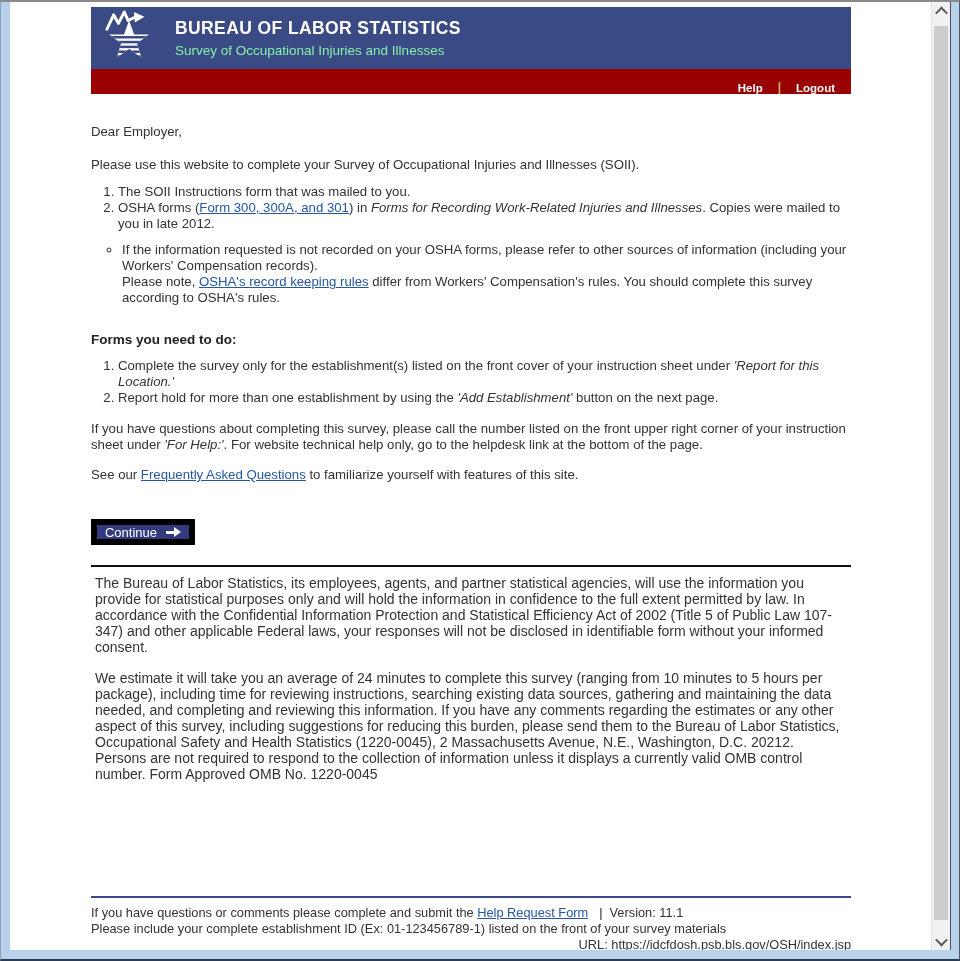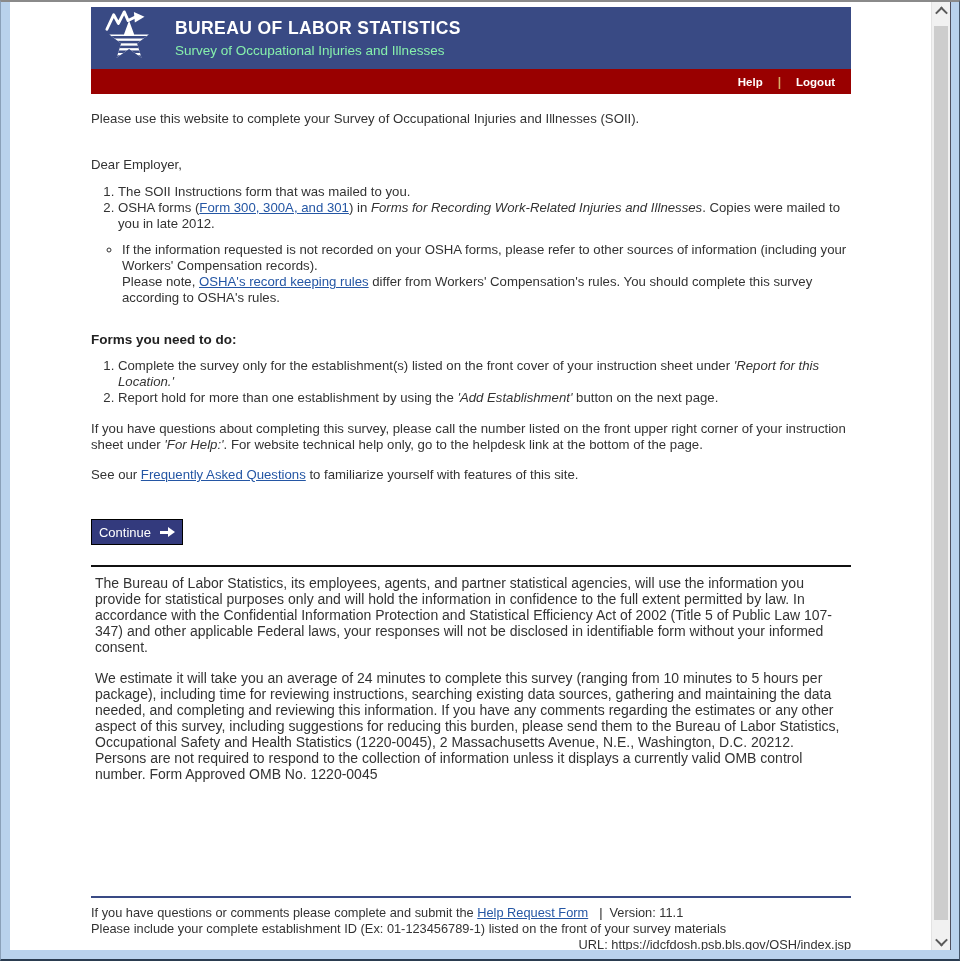--- a/index.html
+++ b/index.html
@@ -14,40 +14,40 @@
   }
   .page{height:100%;background:#fff;display:flex;border-right:1px solid #50505e;}
   .content{flex:1;position:relative;overflow:hidden;font-family:"Liberation Sans",sans-serif;color:#333;border-radius:16px;}
   .doc{width:760px;margin-left:81px;}
 
   
   .band-blue{margin-top:5px;height:62px;background:#394a84;display:flex;align-items:center;}
   .logo{margin:0 13px 0 9px;flex:0 0 auto;}
   .h-title{font-size:17.5px;font-weight:bold;color:#fff;letter-spacing:.4px;}
   .h-sub{font-size:13.5px;color:#86efac;margin-top:4px;}
-  .band-red{height:25px;background:#990000;display:flex;align-items:center;justify-content:flex-end;padding-right:16px;}
+  .band-red{height:25px;background:#990000;display:flex;align-items:flex-end;justify-content:flex-end;padding-right:16px;}
   .nav-link{font-size:11.5px;font-weight:bold;color:#fff;cursor:pointer;text-decoration:none;}
   .nav-sep{color:#d8b06a;font-weight:bold;margin:0 15px;font-size:12px;}
 
   
   p{margin:0;}
   .para{margin-top:17px;font-size:13.2px;line-height:16px;}
   .para-first{margin-top:30px;}
   .heading{margin-top:16px;font-size:13.5px;font-weight:bold;color:#222;}
   .heading-todo{margin-top:26px;}
   ol.num{margin:11px 0 0 0;padding-left:27px;font-size:13.2px;line-height:16px;}
   ol.num li{margin:0;}
   ul.circ{margin:10px 0 0 0;padding-left:31px;list-style-type:circle;font-size:13.2px;line-height:16px;}
   .link{color:#2456a4;text-decoration:underline;cursor:pointer;}
   .it{font-style:italic;}
   .q-para{margin-top:15px;}
   .faq-para{margin-top:14px;}
 
   
-  .btn-continue{margin-top:36px;width:92px;height:26px;background:#333a7d;border:1px solid #000000;
+  .btn-continue{margin-top:36px;width:104px;height:26px;background:#333a7d;border:6px solid #000000;
     color:#fff;font-size:13px;font-family:"Liberation Sans",sans-serif;display:flex;align-items:center;
     justify-content:center;gap:9px;cursor:pointer;box-sizing:border-box;}
   .btn-arrow{position:relative;width:15px;height:12px;display:inline-block;}
   .btn-arrow::before{content:"";position:absolute;left:0;top:5px;width:9px;height:3px;background:#fff;}
   .btn-arrow::after{content:"";position:absolute;right:0;top:1px;width:0;height:0;
     border-left:7px solid #fff;border-top:5.5px solid transparent;border-bottom:5.5px solid transparent;}
 
   
   .rule-dark{margin:20px 0 0 0;border:0;border-top:2px solid #111;}
   .legal{margin:8px 0 0 4px;width:748px;font-size:14px;line-height:16px;color:#333;}
@@ -102,22 +102,22 @@
             <div class="h-sub">Survey of Occupational Injuries and Illnesses</div>
           </div>
         </div>
 
         <div class="band-red">
           <a class="nav-link">Help</a>
           <span class="nav-sep">|</span>
           <a class="nav-link">Logout</a>
         </div>
 
+        <p class="para para-first">Dear Employer,</p>
         <p class="para">Please use this website to complete your Survey of Occupational Injuries and Illnesses (SOII).</p>
-        <p class="para para-first">Dear Employer,</p>
 
         <ol class="num">
           <li>
             <span>The SOII Instructions form that was mailed to you.</span>
           </li>
           <li>
             <span>OSHA forms (</span><a class="link">Form 300, 300A, and 301</a><span>) in </span><span class="it">Forms for Recording Work-Related Injuries and Illnesses</span><span>. Copies were mailed to you in late 2012.</span>
           </li>
         </ol>
         <ul class="circ">

